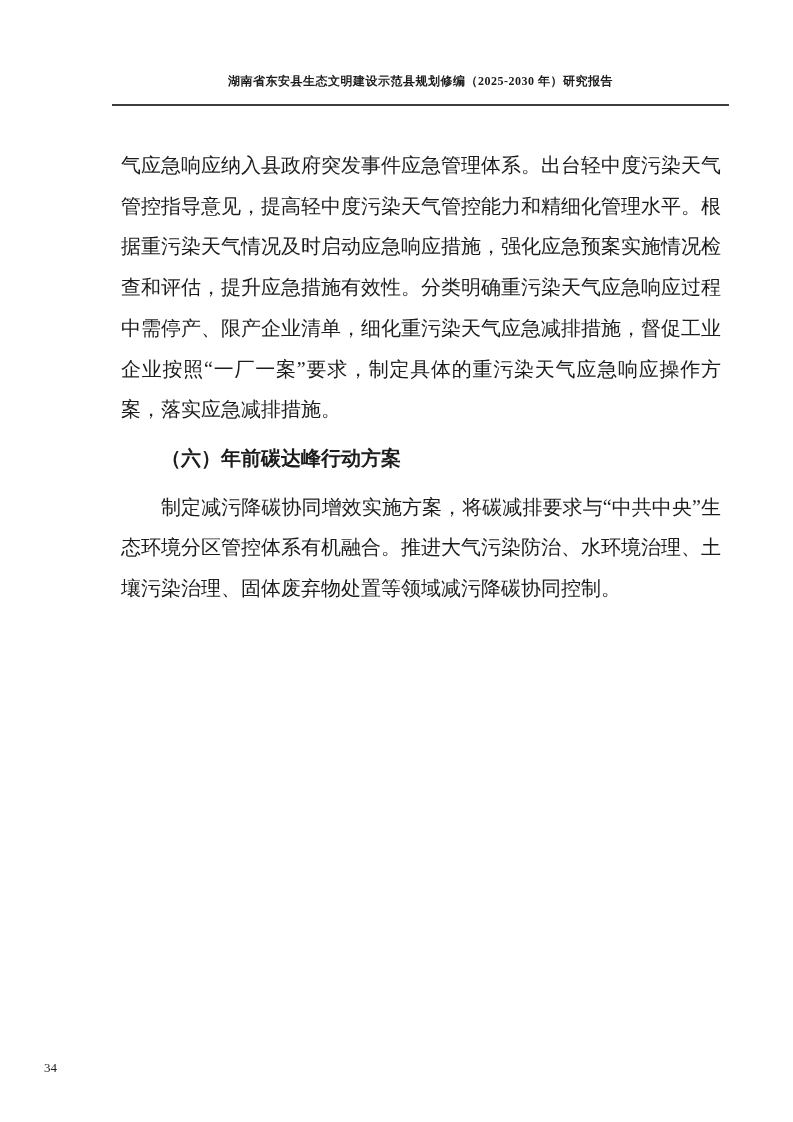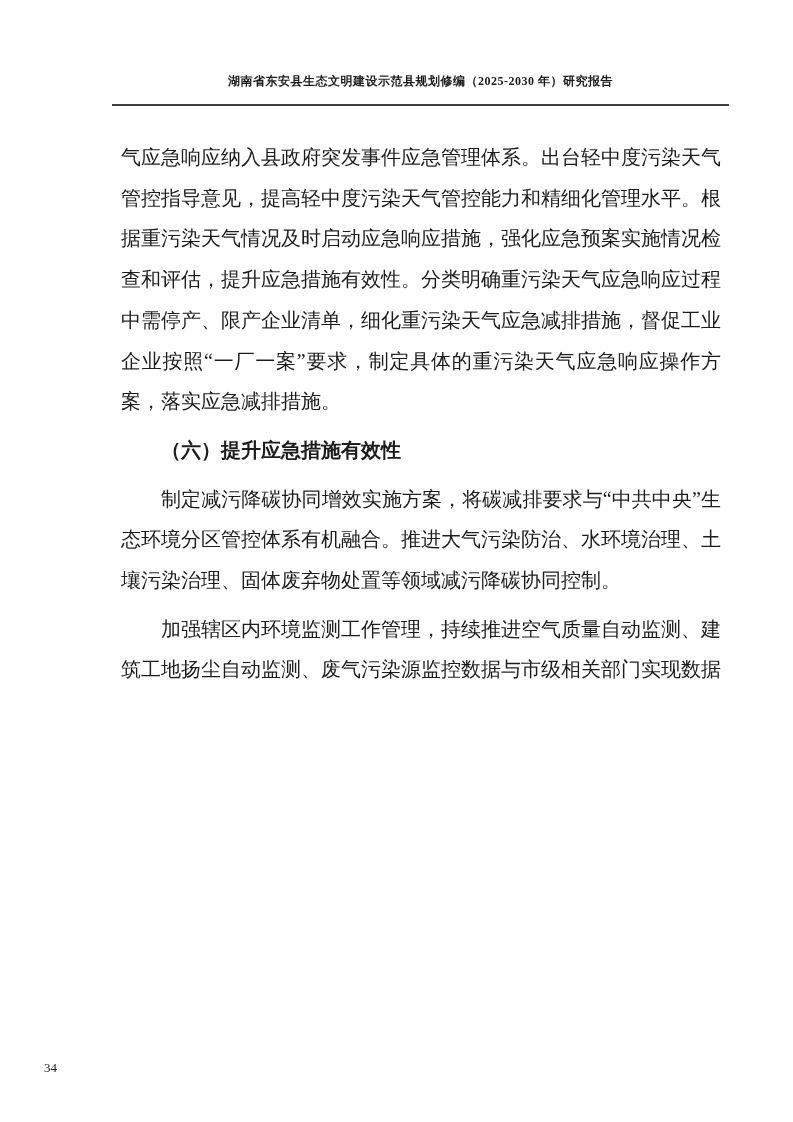--- a/index.html
+++ b/index.html
@@ -33,21 +33,21 @@
   .header-rule {
     position: absolute;
     top: 80px;
     left: 88px;
     width: 617px;
     height: 0;
     border-top: 2.5px solid var(--rule, #3d3d3d);
   }
   .doc-body {
     position: absolute;
-    top: 105px;
+    top: 113px;
     left: 89px;
     width: 616px;
     font-size: 20px;
     line-height: 40.7px;
     text-align: justify;
     text-justify: inter-ideograph;
     color: var(--ink, #1c1c1c);
   }
   .para { text-indent: 2em; }
   .para.no-indent { text-indent: 0; }
@@ -70,21 +70,20 @@
 </style>
 </head>
 <body>
 
 <div class="page">
   <div class="header-title">湖南省东安县生态文明建设示范县规划修编（2025-2030 年）研究报告</div>
   <div class="header-rule"></div>
 
   <div class="doc-body" id="doc-body">
       <div class="para no-indent">气应急响应纳入县政府突发事件应急管理体系。出台轻中度污染天气管控指导意见，提高轻中度污染天气管控能力和精细化管理水平。根据重污染天气情况及时启动应急响应措施，强化应急预案实施情况检查和评估，提升应急措施有效性。分类明确重污染天气应急响应过程中需停产、限产企业清单，细化重污染天气应急减排措施，督促工业企业按照“一厂一案”要求，制定具体的重污染天气应急响应操作方案，落实应急减排措施。</div>
-      <div class="heading">（六）提升应急措施有效性</div>
+      <div class="heading">（六）年前碳达峰行动方案</div>
       <div class="para">制定减污降碳协同增效实施方案，将碳减排要求与“中共中央”生态环境分区管控体系有机融合。推进大气污染防治、水环境治理、土壤污染治理、固体废弃物处置等领域减污降碳协同控制。</div>
-      <div class="para">加强辖区内环境监测工作管理，持续推进空气质量自动监测、建筑工地扬尘自动监测、废气污染源监控数据与市级相关部门实现数据</div>
     </div>
 
   <div class="footer">
     <span>34</span>
   </div>
 </div>
 
 </body></html>

